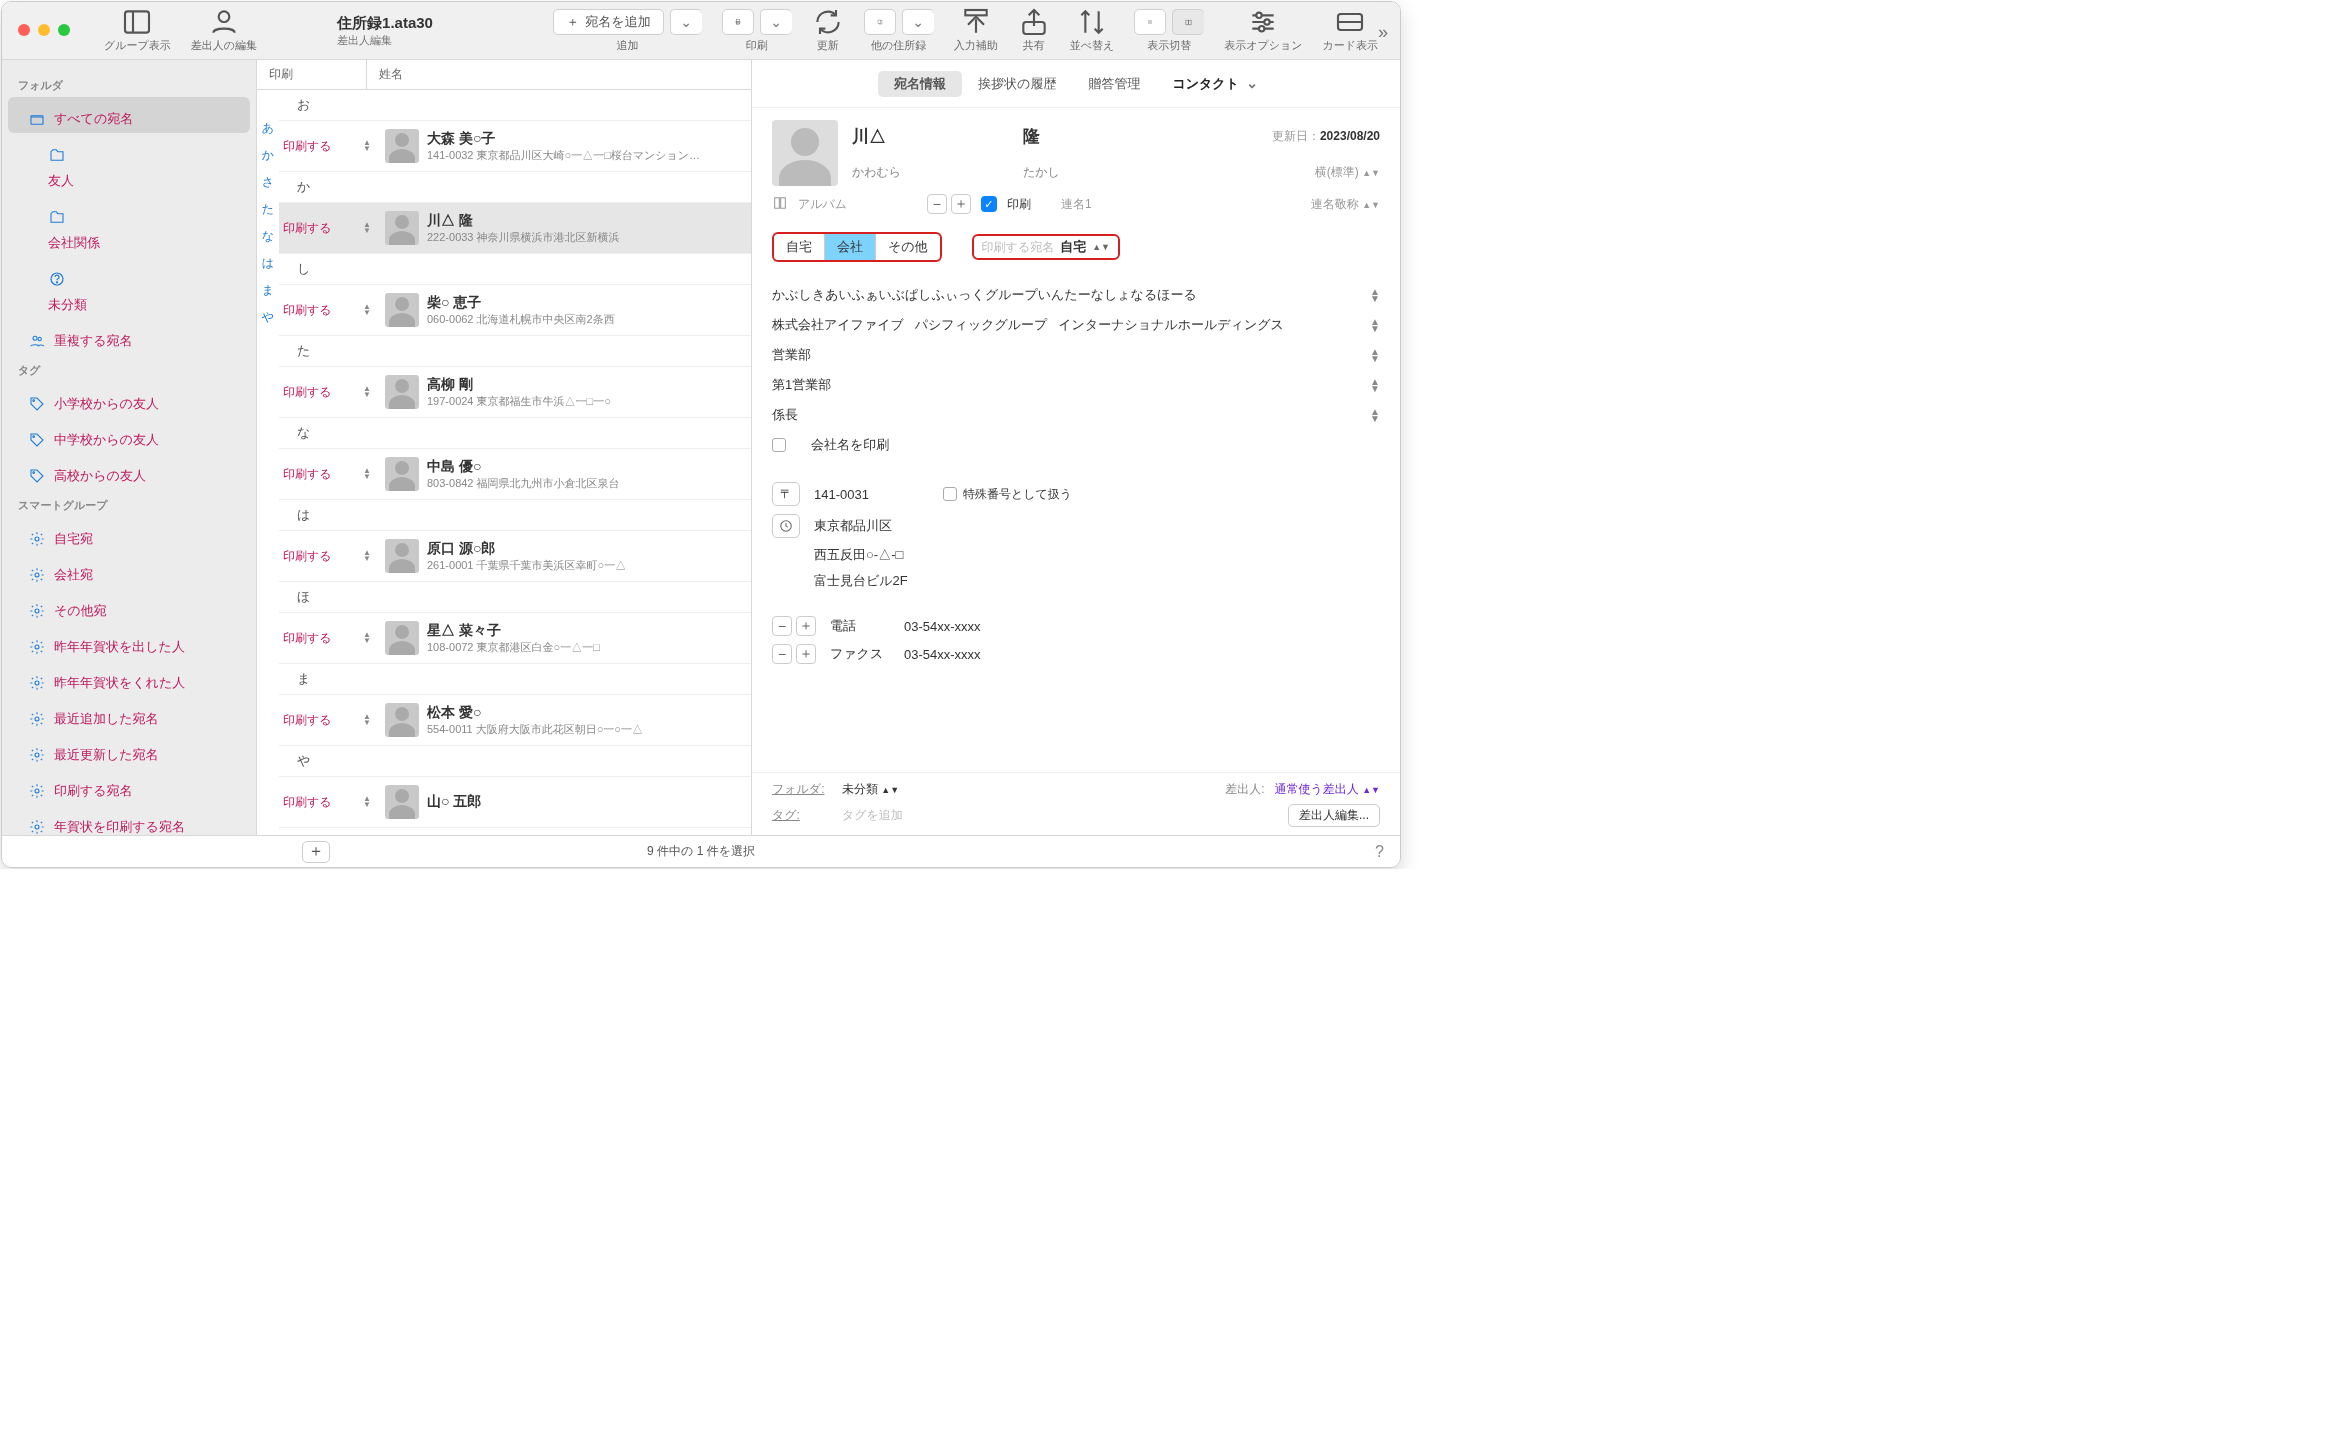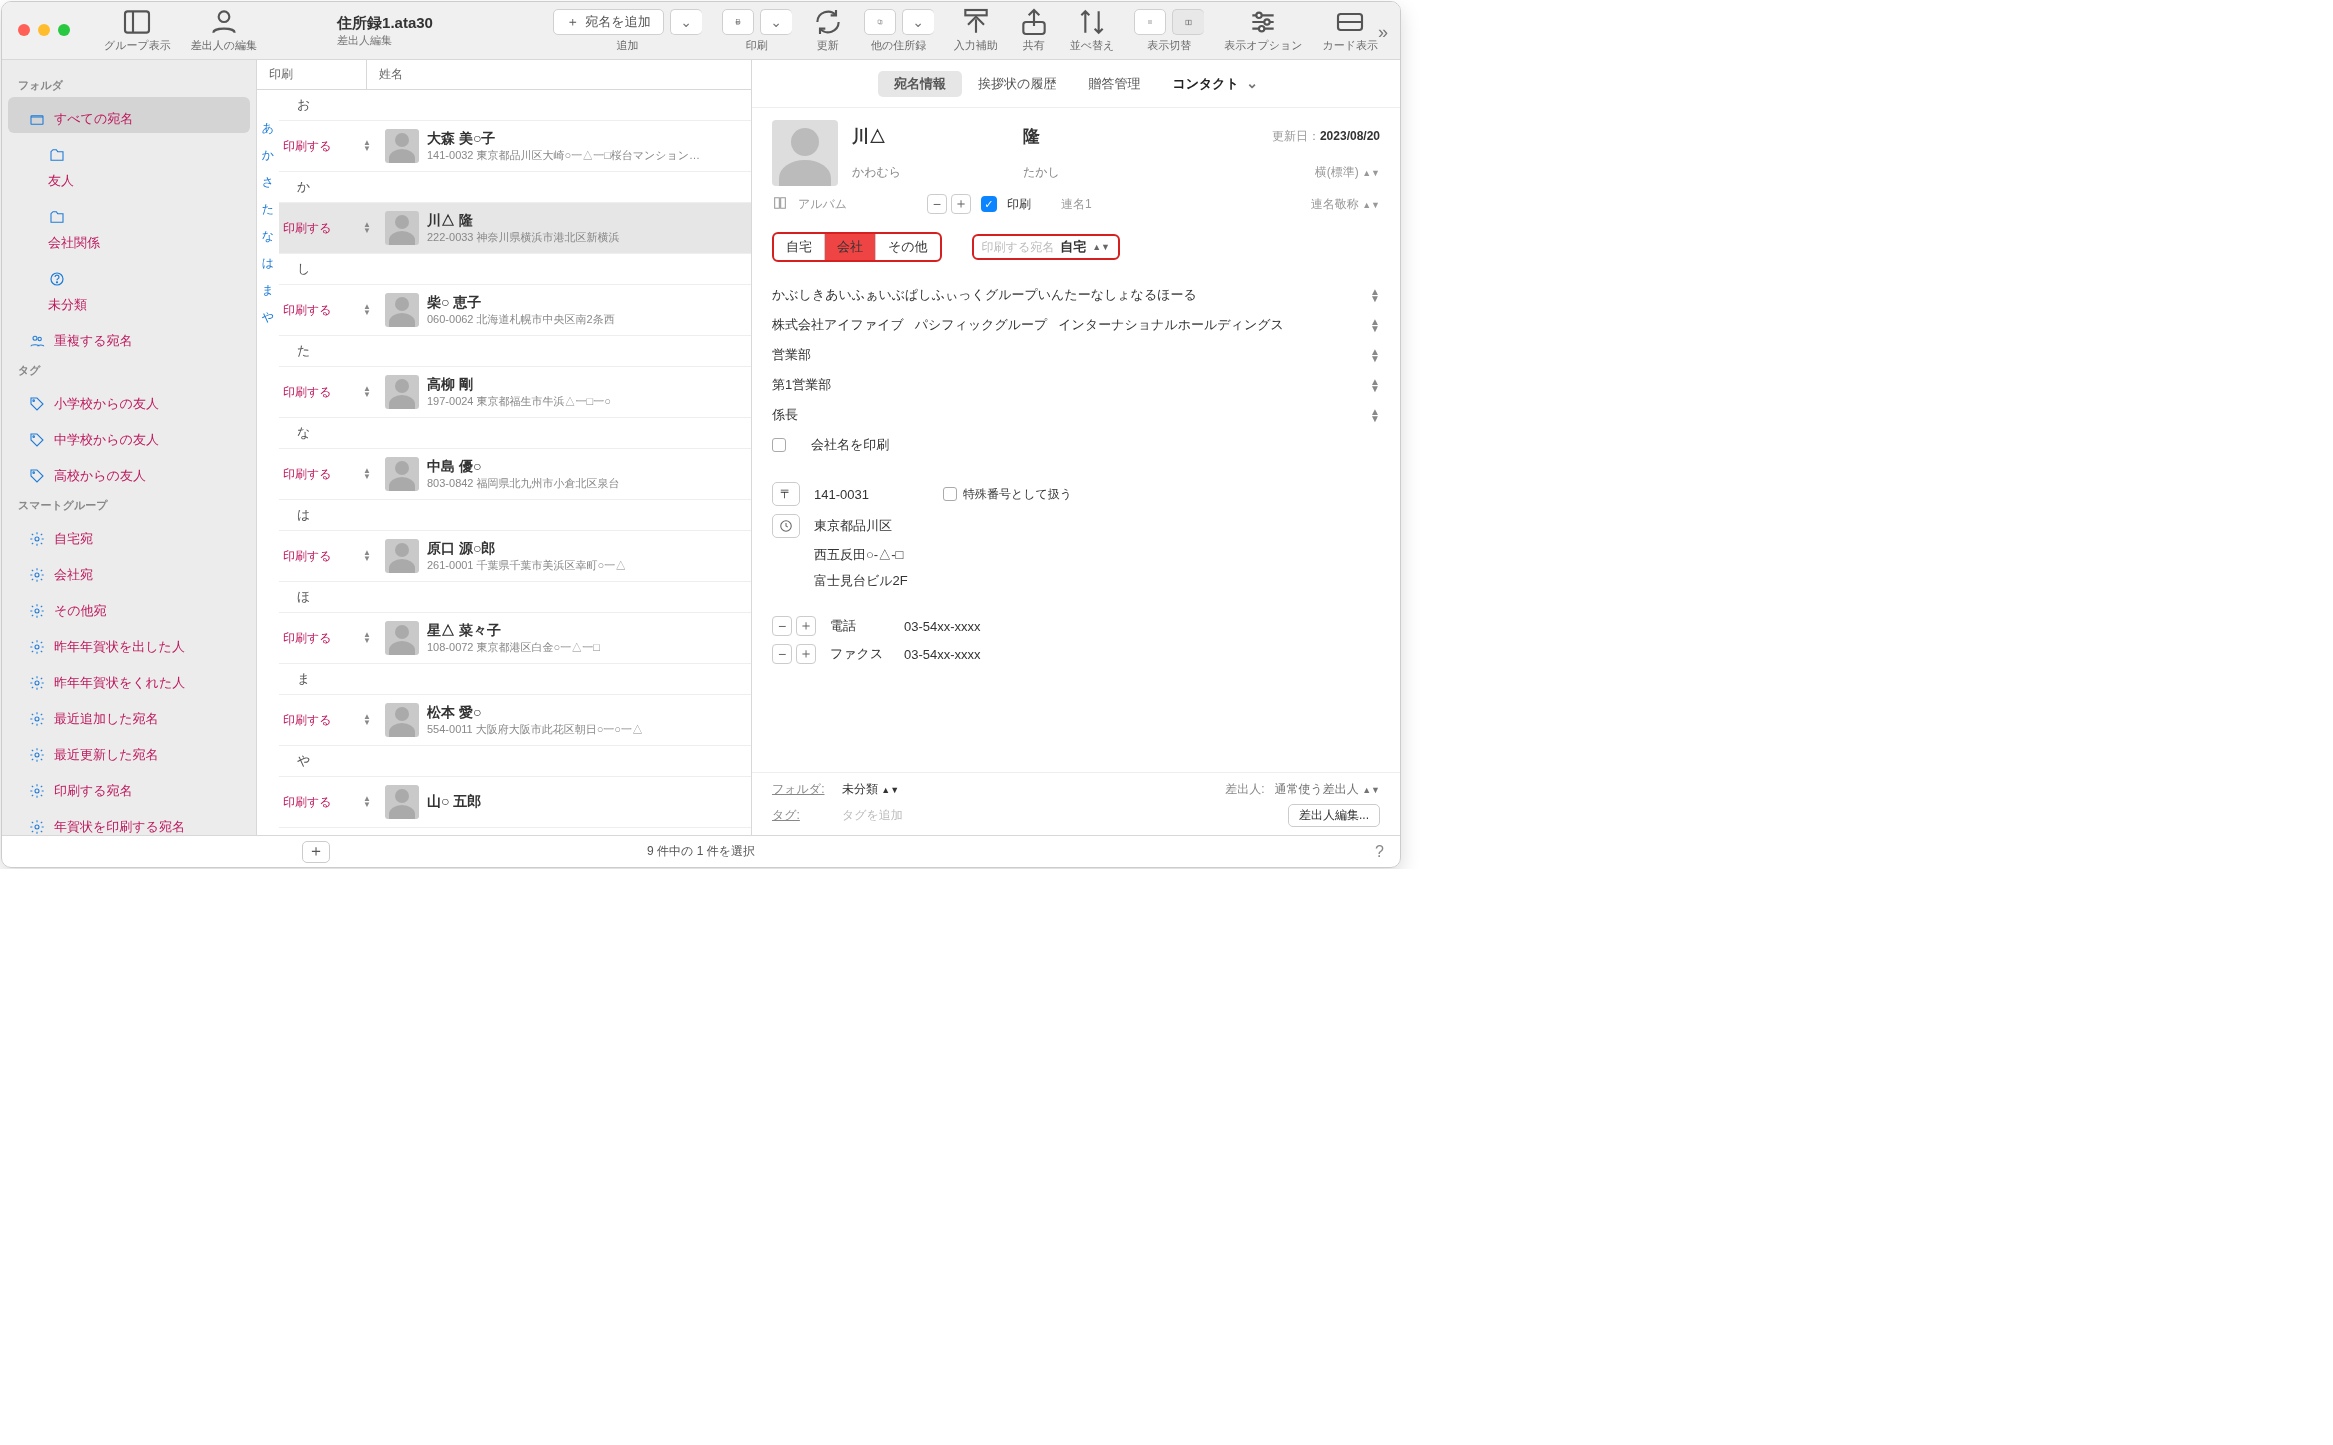--- a/index.html
+++ b/index.html
@@ -61,21 +61,21 @@
 .names .sm { font-size: 12px; color: #888; }
 .names .meta { font-size: 12px; color: #999; text-align: right; }
 .albumrow { display: flex; align-items: center; gap: 10px; margin-top: 8px; color: #999; font-size: 12px; }
 .pm { display: flex; gap: 4px; }
 .pm span { width: 20px; height: 20px; border: 1px solid #ccc; border-radius: 4px; display: flex; align-items: center; justify-content: center; font-size: 14px; color: #666; }
 .chk { width: 16px; height: 16px; background: #0a84ff; border-radius: 4px; color: #fff; display: flex; align-items: center; justify-content: center; font-size: 11px; }
 .segrow { display: flex; gap: 30px; margin-top: 18px; align-items: center; }
 .segs { display: flex; border: 2px solid #d62020; border-radius: 6px; overflow: hidden; }
 .seg { padding: 4px 12px; font-size: 13px; border-right: 1px solid #ccc; }
 .seg:last-child { border-right: none; }
-.seg.active { background: #ef4444; }
+.seg.active { background: #7dd3fc; }
 .selbox { display: flex; align-items: center; border: 2px solid #d62020; border-radius: 6px; padding: 2px 8px; gap: 6px; }
 .selbox .gh { color: #bbb; font-size: 12px; }
 .selbox .val { font-weight: 600; font-size: 13px; }
 .section { margin-top: 18px; }
 .line { display: flex; align-items: center; padding: 6px 0; font-size: 13px; }
 .line .txt { flex: 1; }
 .line .ud { color: #888; font-size: 10px; line-height: 7px; display: flex; flex-direction: column; }
 .addr { display: flex; align-items: center; gap: 14px; padding: 4px 0; }
 .addr .ico { width: 28px; height: 24px; border: 1px solid #ccc; border-radius: 5px; display: flex; align-items: center; justify-content: center; font-size: 12px; }
 .addr .val { font-size: 13px; }
@@ -707,21 +707,21 @@
           </div>
         </div>
       </div>
 
       <div class="dfoot">
         <div class="r">
           <span class="k">フォルダ:</span>
           <span style="color:#333"><span>未分類</span> <span style="font-size:9px">▲▼</span></span>
           <div style="flex:1"></div>
           <span>差出人:</span>
-          <span style="color:#737373"><span>通常使う差出人</span> <span style="font-size:9px">▲▼</span></span>
+          <span style="color:#6d28d9"><span>通常使う差出人</span> <span style="font-size:9px">▲▼</span></span>
         </div>
         <div class="r">
           <span class="k">タグ:</span>
           <span style="color:#bbb">タグを追加</span>
           <span class="btn">差出人編集...</span>
         </div>
       </div>
     </div>
   </div>
 

